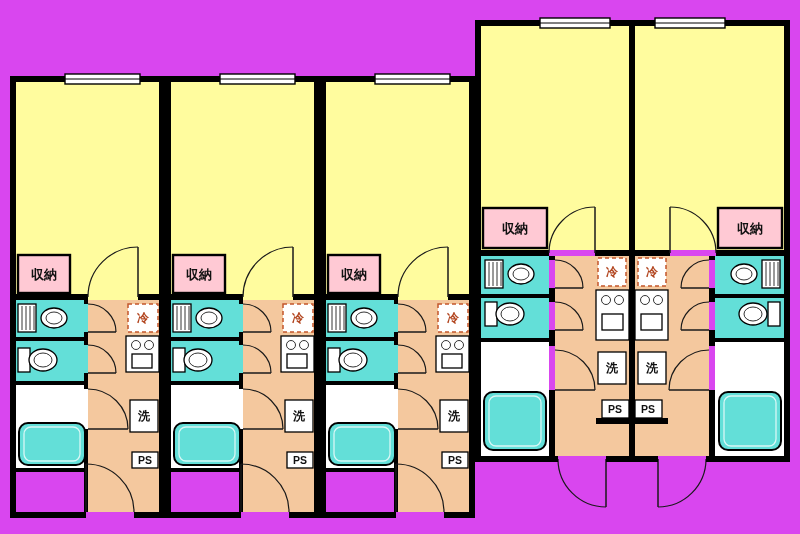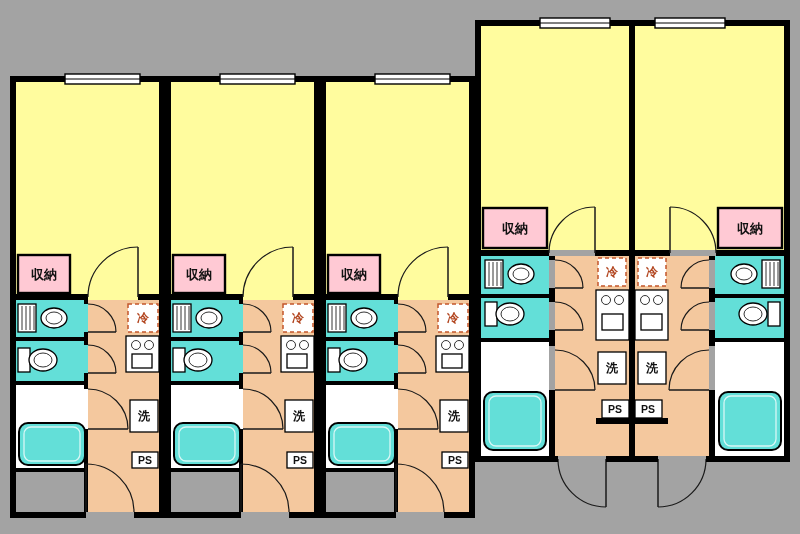--- a/index.html
+++ b/index.html
@@ -1,17 +1,17 @@
 <!DOCTYPE html>
 <html><head>
 <meta charset="utf-8">
 <title>Floor Plan</title>
 <style>
   html,body{margin:0;padding:0;background:#fff;}
-  .stage{width:800px;height:534px;background:#a3a3a3;position:relative;overflow:hidden;}
+  .stage{width:800px;height:534px;background:#d946ef;position:relative;overflow:hidden;}
   svg{display:block;}
   .wall{fill:#000000;}
   .win{fill:#ffffff;stroke:#000000;stroke-width:1.4;}
   .winline{stroke:#000000;stroke-width:1;}
   .fx{fill:#ffffff;stroke:#000000;stroke-width:1.3;}
   .fxline{stroke:#000000;stroke-width:0.8;fill:none;}
   .arc{fill:none;stroke:#1a1a1a;stroke-width:1.2;}
   .leaf{stroke:#1a1a1a;stroke-width:1.5;}
   .tub-outline{stroke:#000000;stroke-width:2;}
   .tub-inner{fill:none;stroke:#ffffff;stroke-width:1.3;opacity:.75;}

